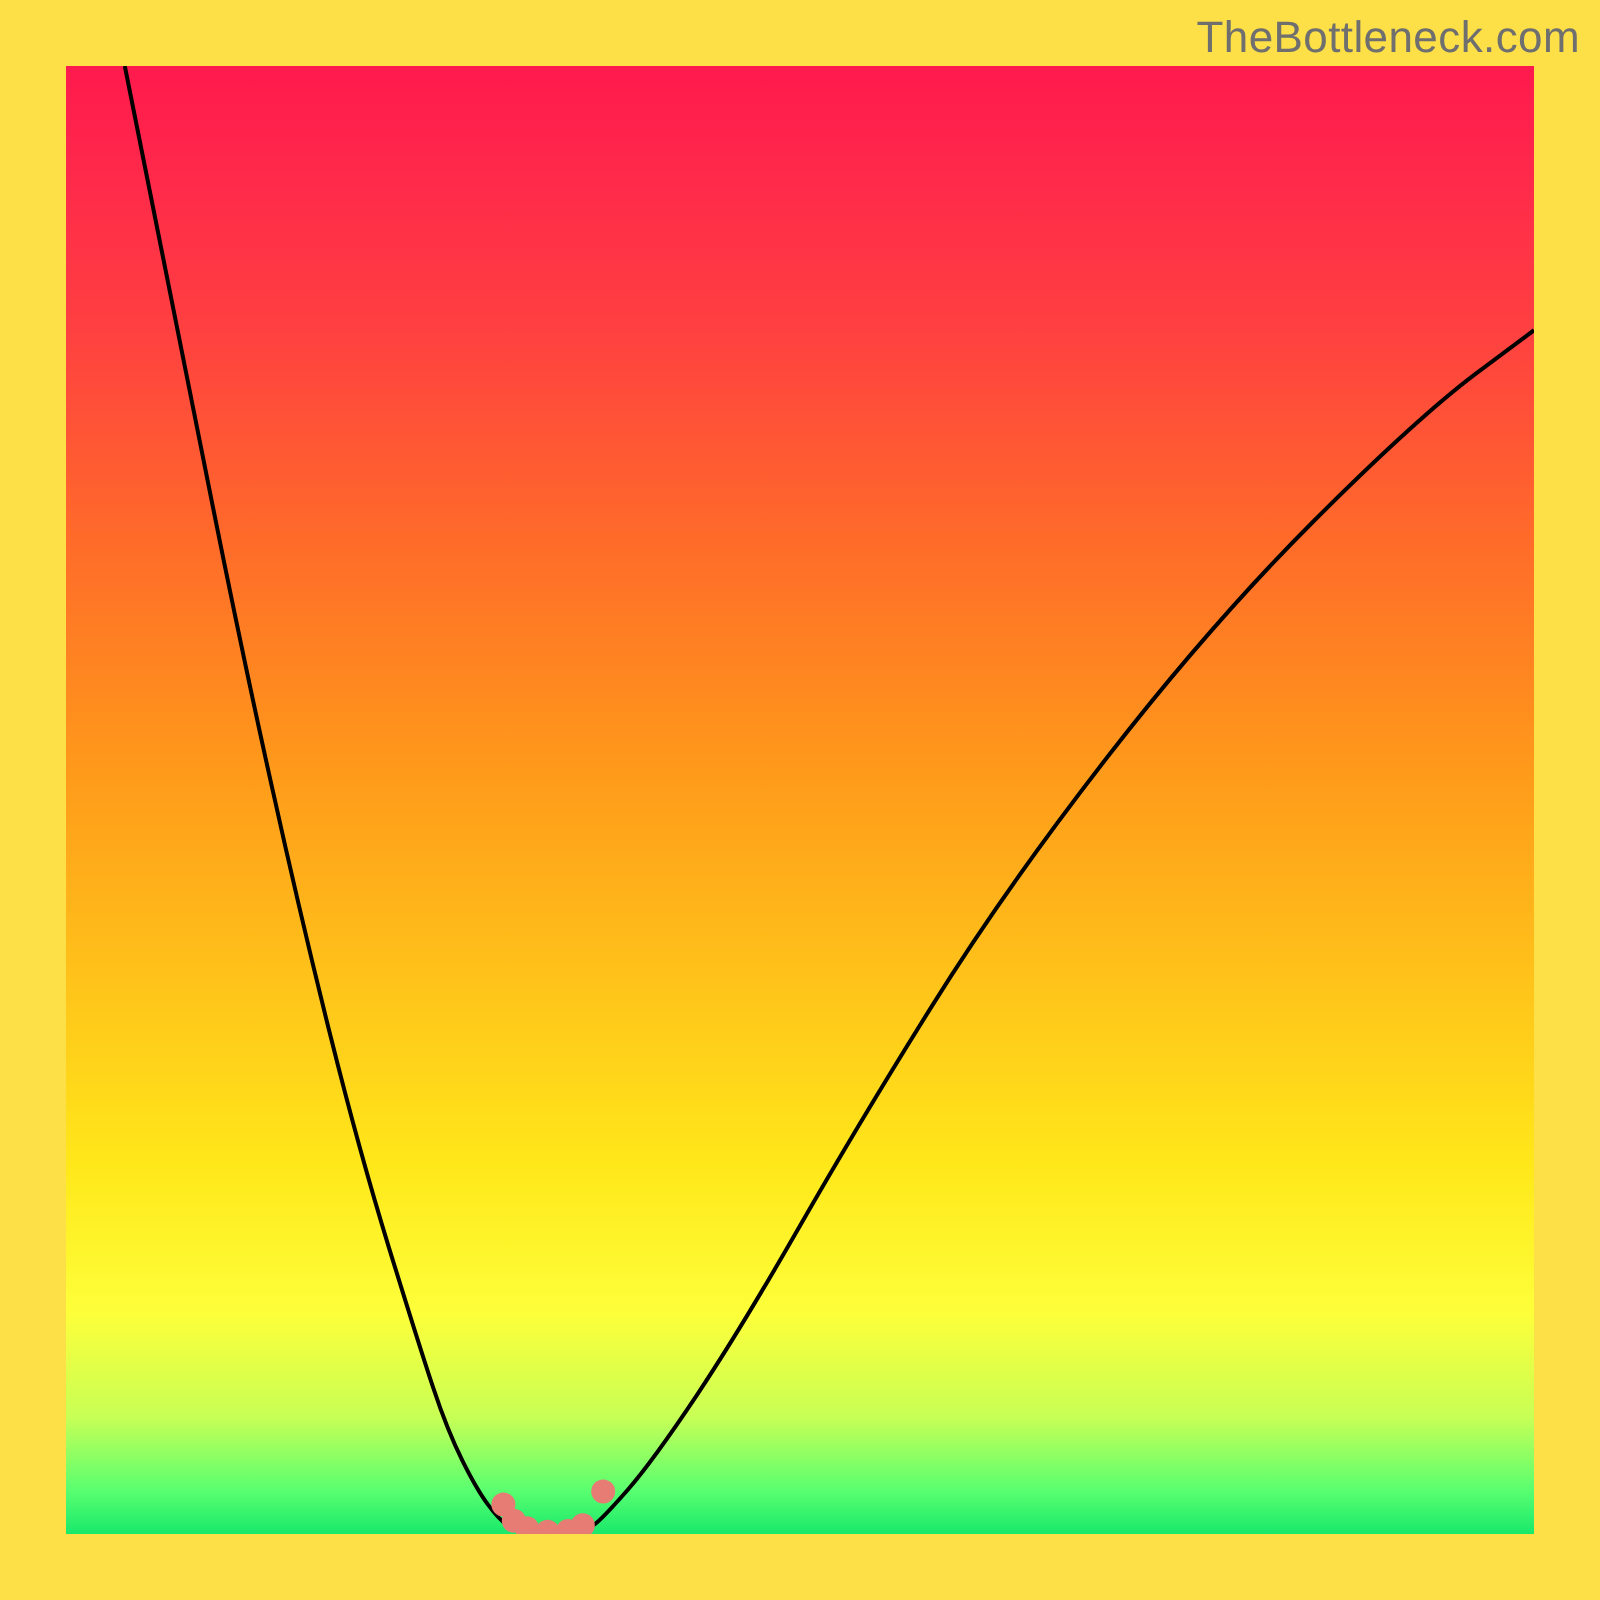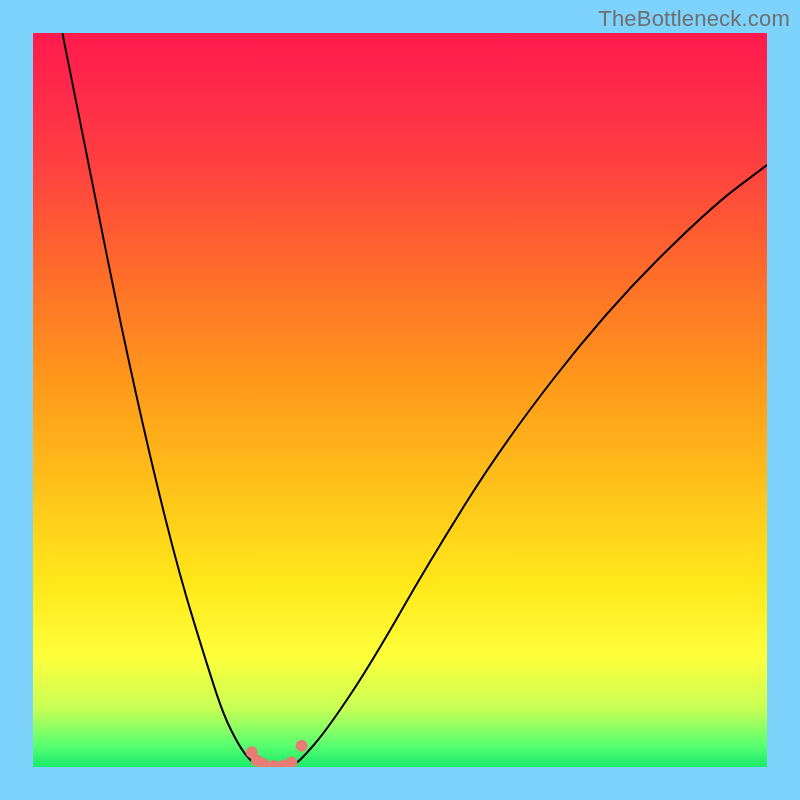--- a/index.html
+++ b/index.html
@@ -8,21 +8,21 @@
     width: 800px;
     height: 800px;
     overflow: hidden;
     background: #000;
     font-family: Arial, Helvetica, sans-serif;
   }
   .frame {
     position: absolute;
     left: 0; top: 0;
     width: 800px; height: 800px;
-    background: #7dd3fc;
+    background: #fde047;
   }
   .plot {
     position: absolute;
     left: 33px;
     top: 33px;
     width: 734px;
     height: 734px;
     background: linear-gradient(to bottom,
       #ff1a4d 0%,
       #ff2a4a 8%,

